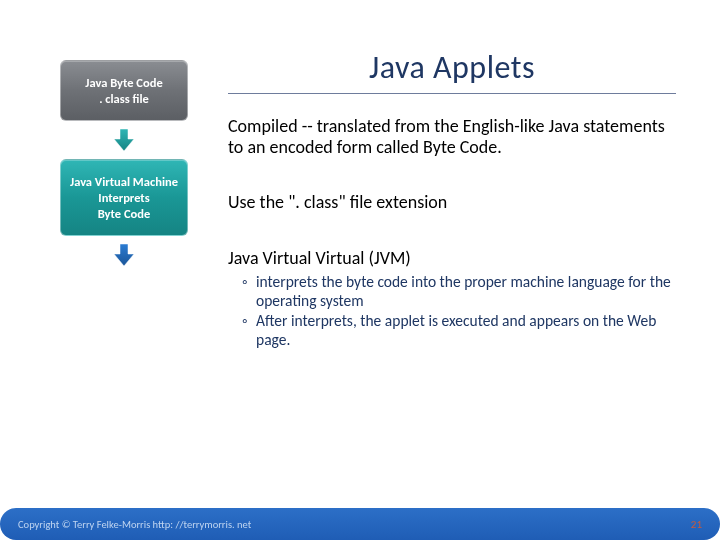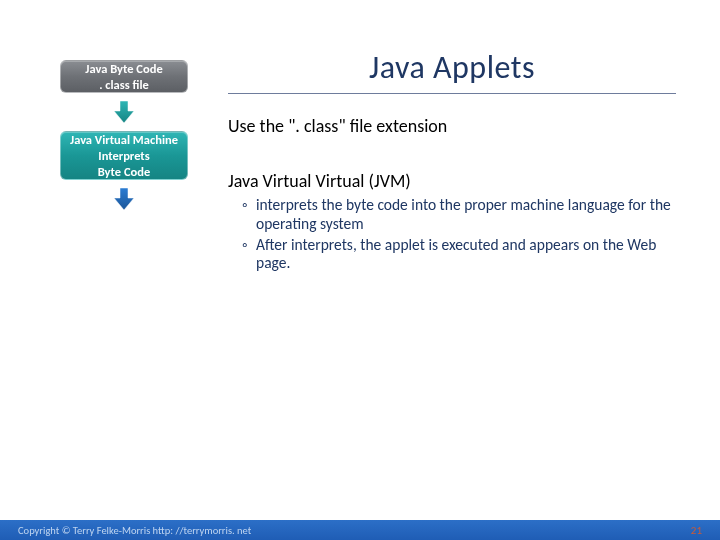--- a/index.html
+++ b/index.html
@@ -29,21 +29,21 @@
     flex-direction: column;
     align-items: center;
   }
   .flow-box {
     width: 128px;
     border-radius: 6px;
     color: #fff;
     font-size: 12.5px;
     font-weight: 600;
     text-align: center;
-    padding: 0 6px;
+    padding: 14px 6px;
     line-height: 1.25;
     position: relative;
     border: 1px solid rgba(255,255,255,0.4);
   }
   .flow-box.grey {
     background: linear-gradient(to bottom, #8a8d92 0%, #6e7176 50%, #5c5f64 100%);
     box-shadow: inset 0 1px 0 rgba(255,255,255,0.25);
   }
   .flow-box.teal {
     background: linear-gradient(to bottom, #2fb6b5 0%, #1a9796 50%, #158483 100%);
@@ -93,28 +93,29 @@
     position: relative;
     margin-bottom: 2px;
   }
   .sub-item::before {
     content: "◦";
     position: absolute;
     left: 0;
     color: #1f3763;
   }
   .footer {
-    height: 20px;
+    height: 32px;
     background: linear-gradient(to bottom, #2c6fc7 0%, #1f5db5 100%);
     display: flex;
     justify-content: space-between;
     align-items: center;
     padding: 0 18px;
     color: #bed4f0;
     font-size: 10.5px;
+    border-radius: 16px;
   }
   .footer .pagenum {
     color: #c85a3a;
     font-size: 11px;
     text-align: right;
   }
 </style>
 </head>
 <body>
 
@@ -158,20 +159,21 @@
         </svg>
       </div>
 
 
     </div>
 
     <div class="right-col">
       <h1 class="title">Java Applets</h1>
       <hr class="title-rule">
 
+      <p class="body-text">Compiled -- translated from the English-like Java statements to an encoded form called Byte Code.</p>
 
       <p class="body-text">Use the ". class" file extension</p>
 
       <div>
         <p class="body-text" style="margin-bottom:2px;">Java Virtual Virtual (JVM)</p>
         <div class="sub-list">
           <div class="sub-item">interprets the byte code into the proper machine language for the operating system</div>
           <div class="sub-item">After interprets, the applet is executed and appears on the Web page.</div>
         </div>
       </div>

